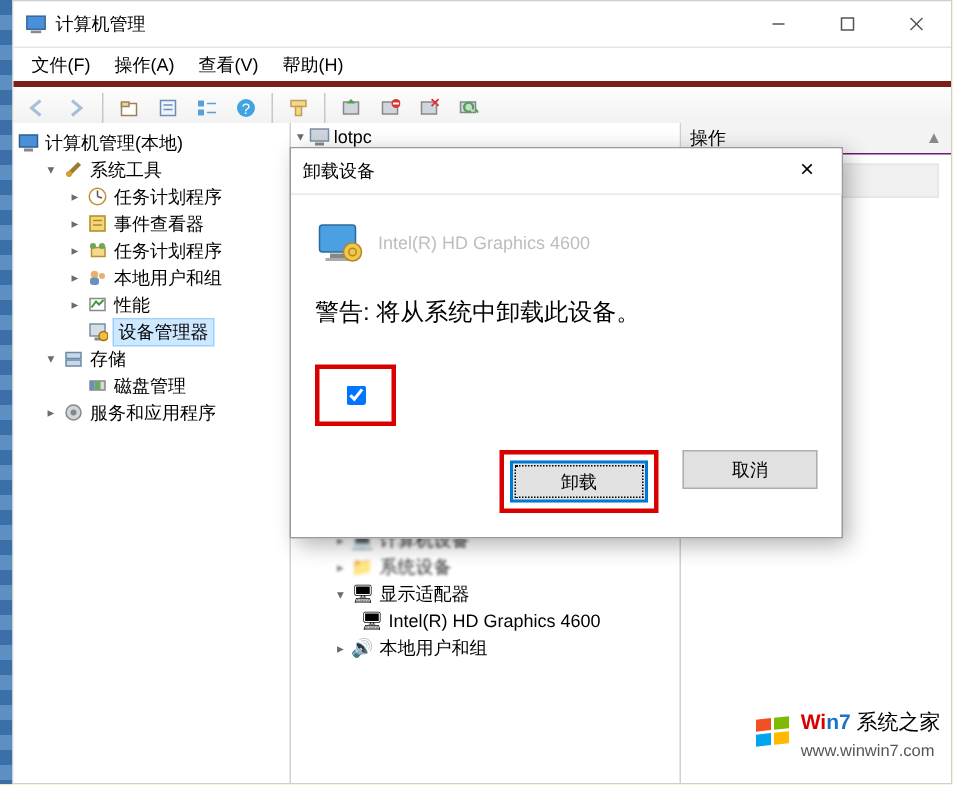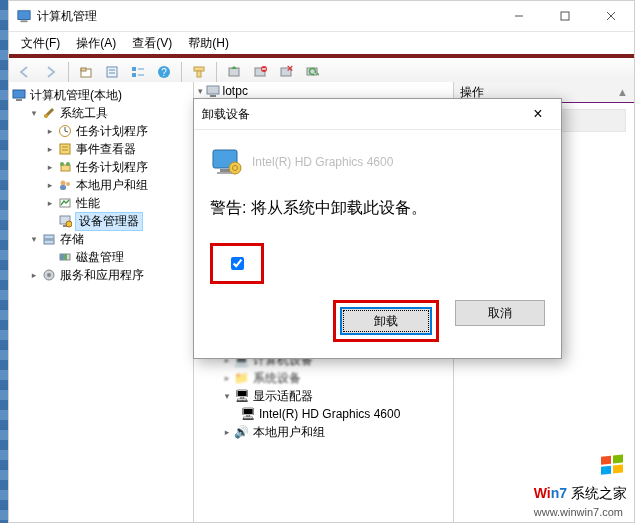--- a/index.html
+++ b/index.html
@@ -61,21 +61,21 @@
   .device-row .dev-name { font-size: 12px; color: #bdbdbd; }
   .warn-text { margin: 16px 0 24px 0; font-size: 16px; }
   .cb-box-wrap { display: inline-block; padding: 8px 14px; border: 3px solid #d90000; }
   .cb-label { display: flex; align-items: center; gap: 6px; font-size: 12px; }
   .cb { width: 13px; height: 13px; }
   .dialog-footer { display: flex; justify-content: flex-end; gap: 16px; padding: 0 16px 16px 16px; }
   .btn { width: 88px; height: 24px; border: 1px solid #adadad; background: #e1e1e1; font-size: 12px; display:flex; align-items:center; justify-content:center; }
   .btn.primary-wrap { border: 3px solid #d90000; padding: 4px; width: auto; height: auto; background: transparent; }
   .btn.primary { border: 2px solid #0078d7; background: #e1e1e1; outline: 1px dotted #000; outline-offset: -4px; }
 
-  .watermark { position: absolute; right: 8px; bottom: 4px; display: flex; align-items: flex-end; gap: 4px; font-size: 14px; background: transparent; flex-direction: column; }
+  .watermark { position: absolute; right: 8px; bottom: 16px; display: flex; align-items: center; gap: 4px; font-size: 14px; background: transparent; }
   .watermark .brand { font-weight: bold; }
   .watermark .sub { font-size: 11px; color: #555; }
 </style>
 </head>
 <body>
 <div class="canvas">
   <div class="ruler"></div>
 
   <div class="window">
 

